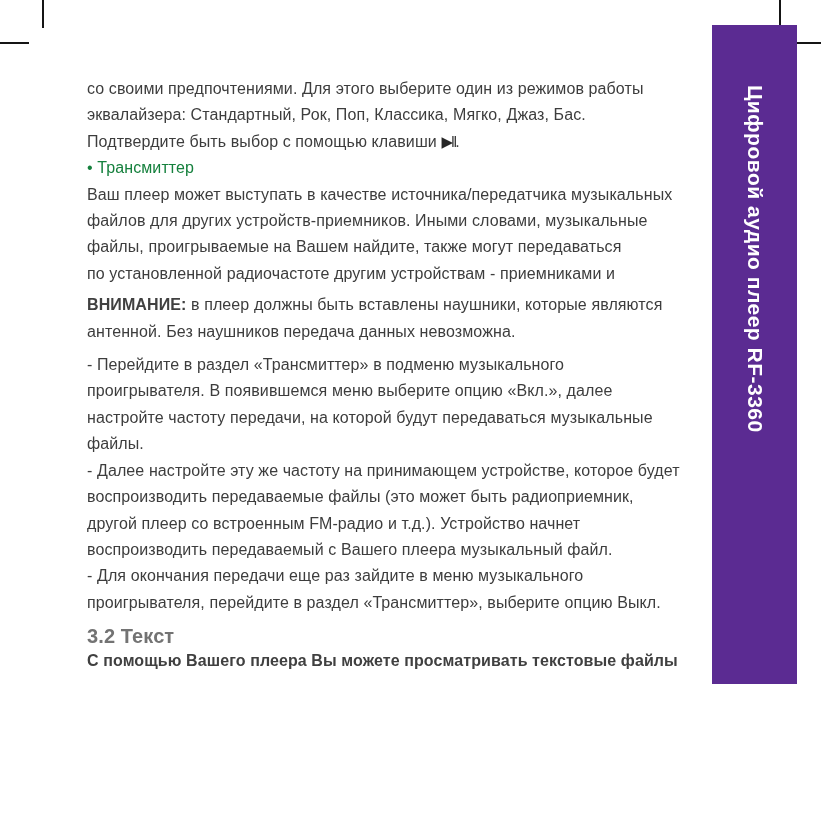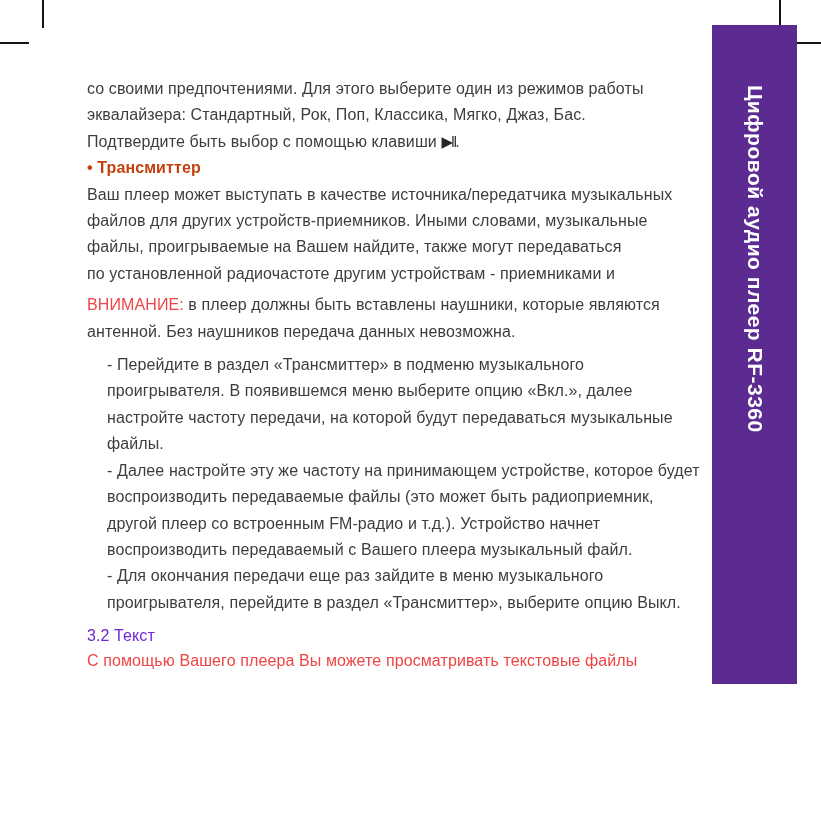--- a/index.html
+++ b/index.html
@@ -21,36 +21,36 @@
     left: 87px;
     top: 76px;
     width: 596px;
     font-size: 16px;
     line-height: 26.4px;
     color: #3d3d3d;
     letter-spacing: 0.1px;
   }
   .content .ln { white-space: nowrap; }
   .para { margin: 0; }
-  .bold { font-weight: normal; color: #ef4444; }
+  .bold { font-weight: bold; color: #404040; }
 
   .teal-heading {
-    color: #c2410c;
-    font-weight: bold;
+    color: #15803d;
+    font-weight: normal;
   }
 
   .attention { margin-top: 5px; }
-  .steps { margin-top: 7px; margin-left: 20px; }
+  .steps { margin-top: 7px; }
 
   .section-heading {
     margin-top: 6px;
-    font-size: 16px;
+    font-size: 20px;
     line-height: 28px;
-    font-weight: normal;
-    color: #6d28d9;
+    font-weight: bold;
+    color: #737373;
   }
   .final { margin-top: -2px; }
 
   .pp-symbol {
     font-size: 15px;
     letter-spacing: -2px;
     color: #262626;
   }
 
   

